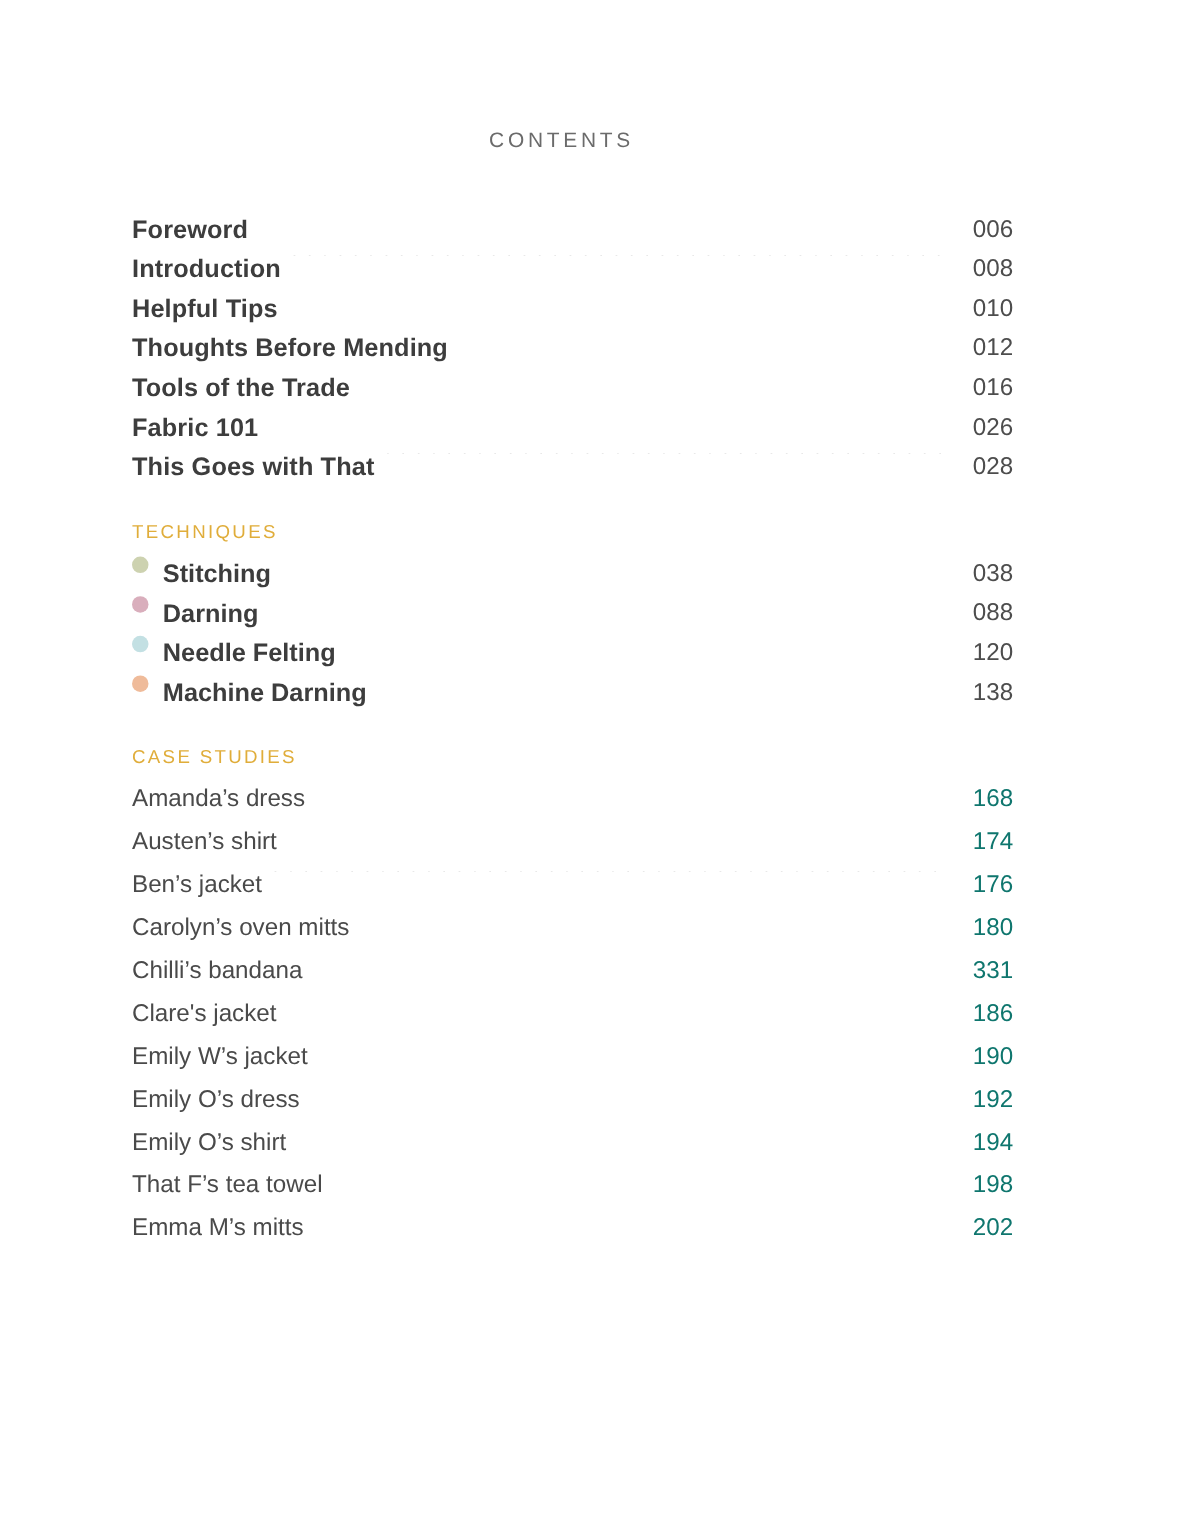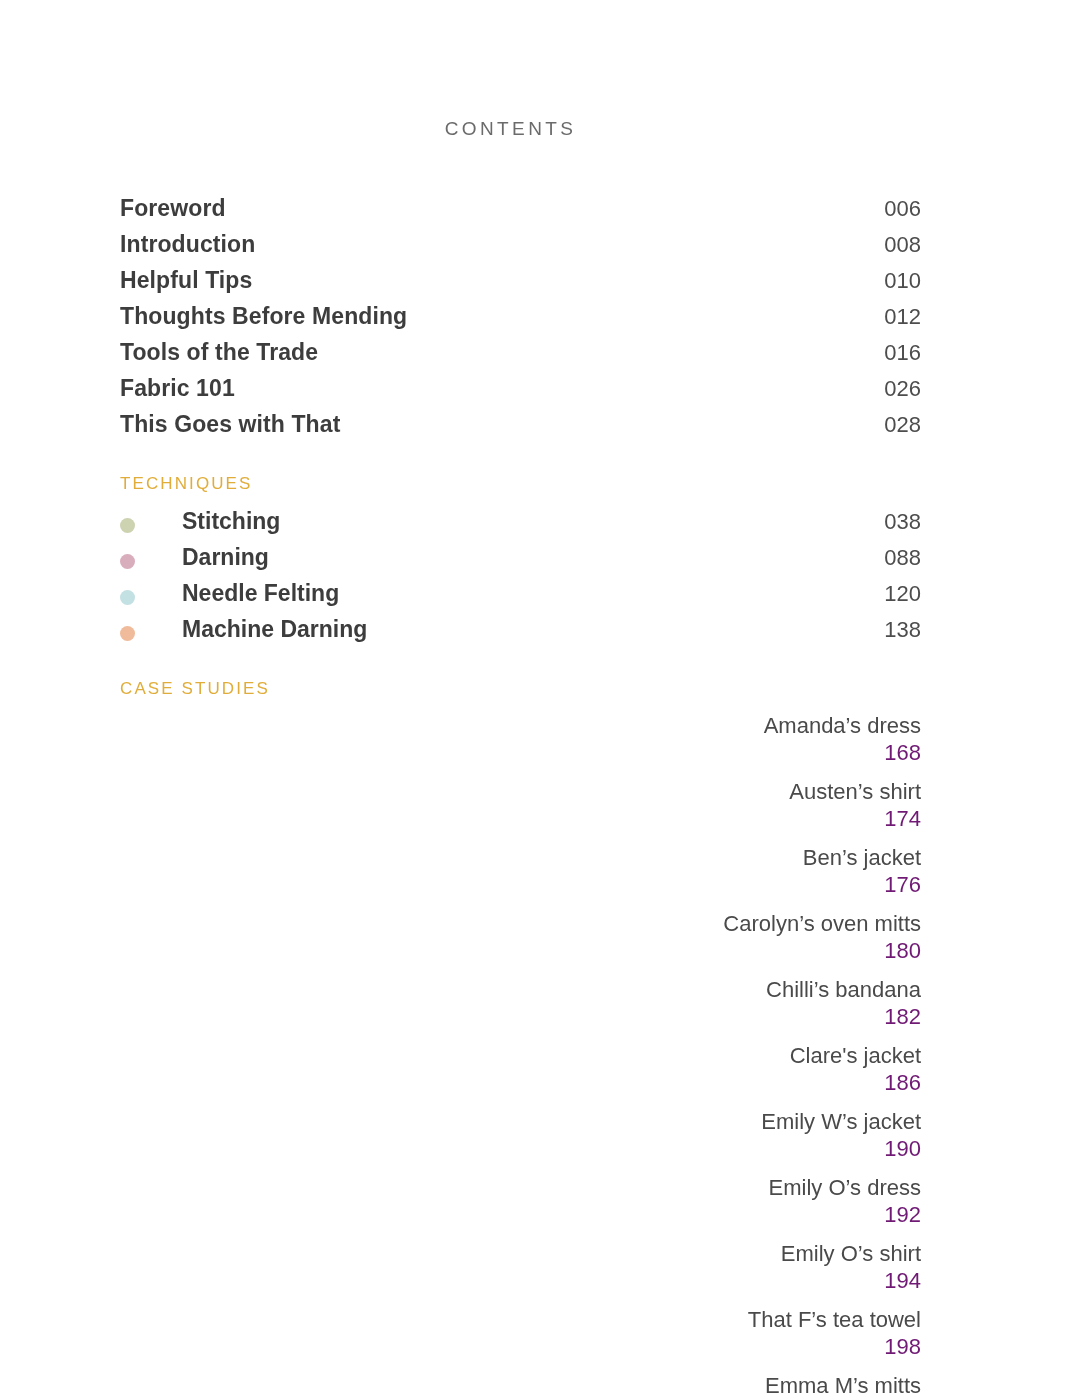--- a/index.html
+++ b/index.html
@@ -27,21 +27,21 @@
     letter-spacing: 3.4px;
     color: #6b6b6b;
     font-weight: 400;
     margin: 0 0 55px 0;
     padding-right: 20px;
   }
 
   
   .row {
     display: flex;
-    align-items: flex-end;
+    align-items: flex-start;
     width: 100%;
   }
   .row .label {
     white-space: nowrap;
     flex: 0 0 auto;
   }
   .row .leader {
     flex: 1 1 auto;
     margin: 0 10px;
     position: relative;
@@ -89,21 +89,20 @@
     color: #e0ad3a;
     font-size: 17px;
     letter-spacing: 2.1px;
     margin: 36px 0 14px 0;
     font-weight: 400;
   }
 
   
   .tech .row {
     margin-bottom: 9px;
-    gap: 34px;
   }
   .tech .dot {
     flex: 0 0 auto;
     width: 15px;
     height: 15px;
     border-radius: 50%;
     margin-right: 13px;
     position: relative;
     top: -2px;
   }
@@ -114,30 +113,29 @@
   }
   .tech .page-num {
     font-size: 22px;
     color: #4d4d4d;
     width: 52px;
   }
 
   
   .cases .row {
     margin-bottom: 13px;
-    flex-direction: column;
   }
   .cases .label {
     font-size: 22px;
     font-weight: 400;
     color: #4a4a4a;
   }
   .cases .page-num {
     font-size: 22px;
-    color: #701a75;
+    color: #0f766e;
     width: 52px;
   }
 </style>
 </head>
 <body>
 
 <div class="page">
 
   <h1 class="contents-title">CONTENTS</h1>
 
@@ -257,21 +255,21 @@
         <span class="leader">
           <span class="leader-inner">..........................................................................................</span>
         </span>
         <span class="page-num">180</span>
       </div>
       <div class="row">
         <span class="label">Chilli’s bandana</span>
         <span class="leader">
           <span class="leader-inner">..........................................................................................</span>
         </span>
-        <span class="page-num">182</span>
+        <span class="page-num">331</span>
       </div>
       <div class="row">
         <span class="label">Clare's jacket</span>
         <span class="leader">
           <span class="leader-inner">..........................................................................................</span>
         </span>
         <span class="page-num">186</span>
       </div>
       <div class="row">
         <span class="label">Emily W’s jacket</span>

